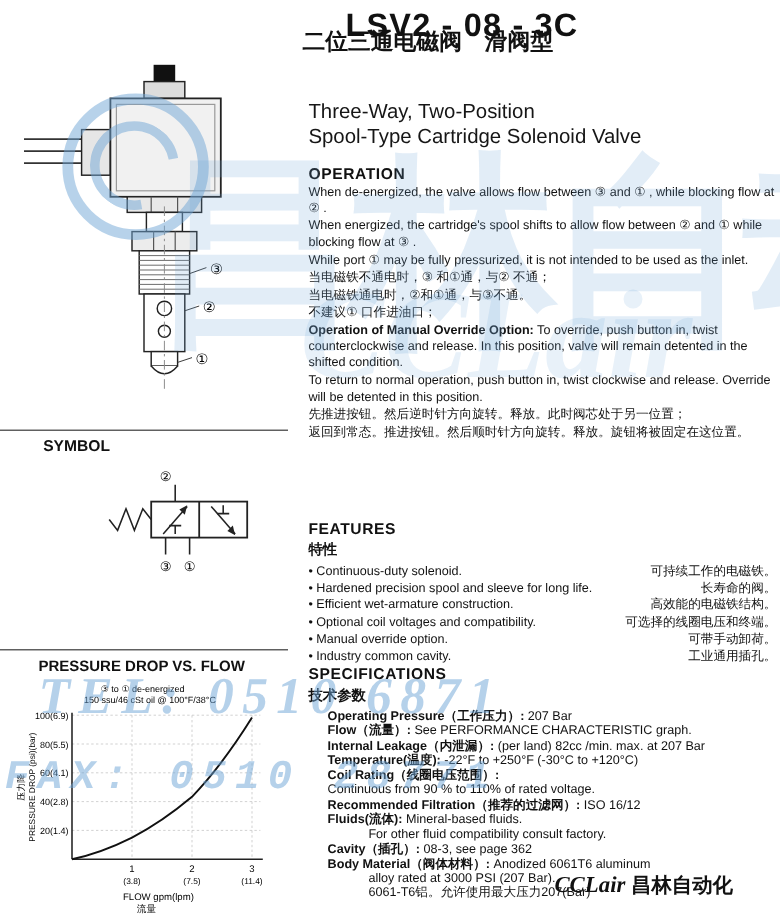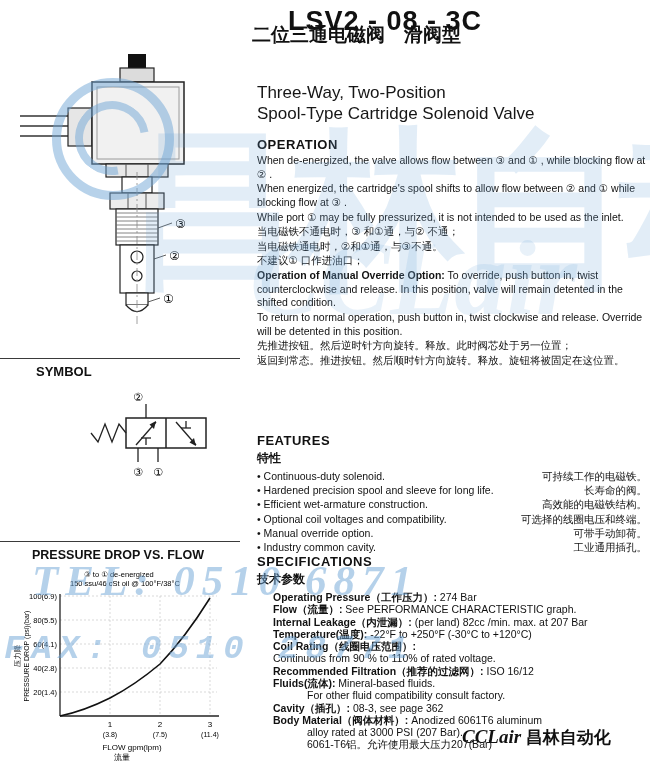--- a/index.html
+++ b/index.html
@@ -104,21 +104,21 @@
       </div>
     <div class="feat-row">
         <span>• Industry common cavity.</span>
         <span class="zh">工业通用插孔。</span>
       </div>
   </div>
 
   <div class="section specs">
     <div class="sec-h">SPECIFICATIONS</div>
     <div class="sec-h-cn">技术参数</div>
-    <div class="spec-row"><span class="k">Operating Pressure（工作压力）:</span><span> 274 Bar</span></div>
+    <div class="spec-row"><span class="k">Operating Pressure（工作压力）:</span><span> 207 Bar</span></div>
     <div class="spec-row"><span class="k">Flow（流量）:</span><span> See PERFORMANCE CHARACTERISTIC graph.</span></div>
     <div class="spec-row"><span class="k">Internal Leakage（内泄漏）:</span><span> (per land) 82cc /min. max. at 207 Bar</span></div>
     <div class="spec-row"><span class="k">Temperature(温度):</span><span> -22°F to +250°F (-30°C to +120°C)</span></div>
     <div class="spec-row"><span class="k">Coil Rating（线圈电压范围）:</span><span></span></div>
     <div class="spec-row"><span class="k"></span><span>Continuous from 90 % to 110% of rated voltage.</span></div>
     <div class="spec-row"><span class="k">Recommended Filtration（推荐的过滤网）:</span><span> ISO 16/12</span></div>
     <div class="spec-row"><span class="k">Fluids(流体):</span><span> Mineral-based fluids.</span></div>
     <div class="spec-row ind"><span class="k"></span><span>For other fluid compatibility consult factory.</span></div>
     <div class="spec-row"><span class="k">Cavity（插孔）:</span><span> 08-3, see page 362</span></div>
     <div class="spec-row"><span class="k">Body Material（阀体材料）:</span><span> Anodized 6061T6 aluminum</span></div>

